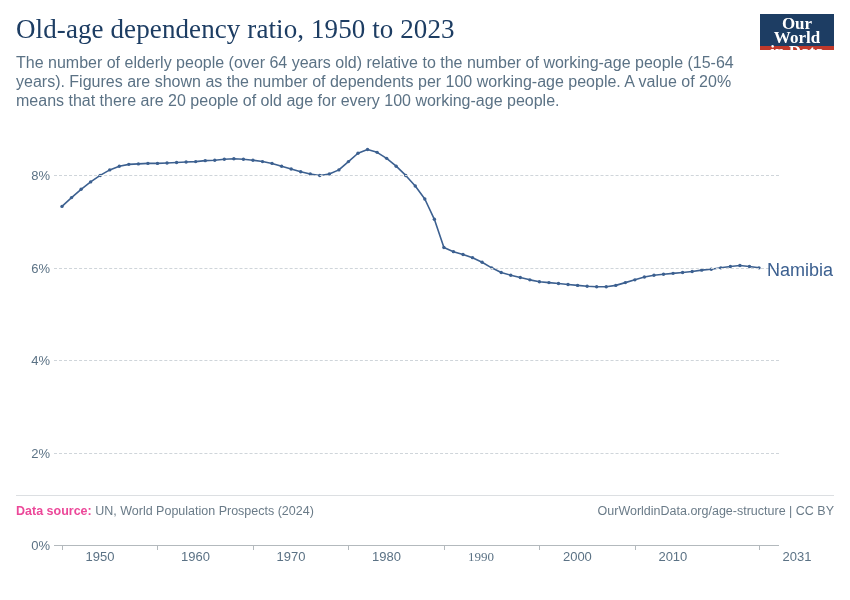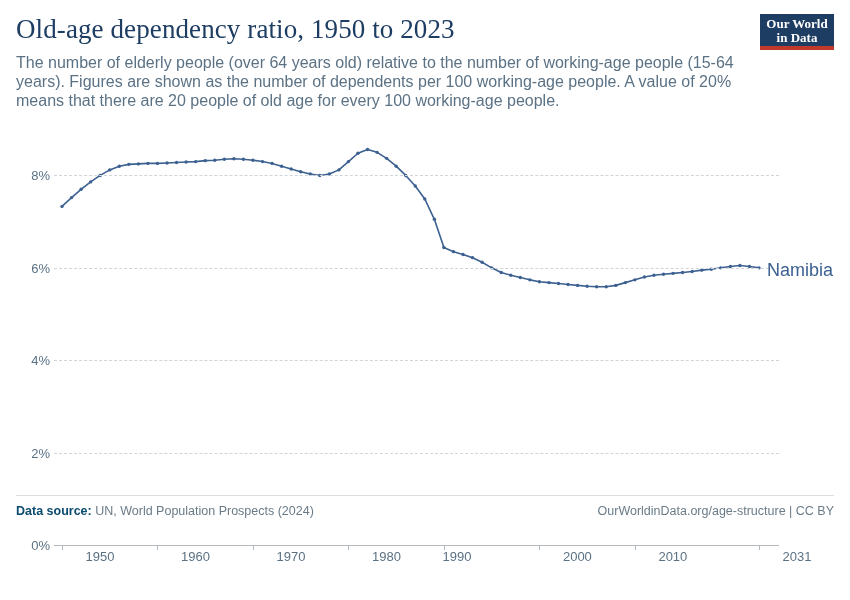--- a/index.html
+++ b/index.html
@@ -39,21 +39,21 @@
   .logo {
     position: absolute;
     top: 14px;
     right: 16px;
     width: 74px;
     height: 36px;
     background: #1d3d63;
     color: #ffffff;
     font-family: "Liberation Serif", serif;
     font-weight: 700;
-    font-size: 13px;
+    font-size: 17px;
     line-height: 14px;
     text-align: center;
     padding-top: 3px;
     box-sizing: border-box;
     border-bottom: 4px solid #c0392b;
   }
   .chart-area {
     position: absolute;
     left: 16px;
     top: 112px;
@@ -144,21 +144,21 @@
     height: 26px;
     border-top: 1px solid #dcdfe2;
     padding-top: 8px;
     font-size: 12.5px;
     color: #6a7b88;
   }
   .footer .left {
     float: left;
   }
   .footer .left b {
-    color: #0c4a6e;
+    color: #ec4899;
     font-weight: 700;
   }
   .footer .right {
     float: right;
   }
 </style>
 </head>
 <body>
 
 <div class="page">
@@ -262,21 +262,21 @@
         <div class="gridline" style="top: 240.217px;"></div>
         <div class="gridline" style="top: 147.826px;"></div>
         <div class="gridline" style="top: 55.4348px;"></div>
       </div>
     <div class="xaxis"></div>
     <div class="xlabels" id="xlabels">
         <div class="xlabel" style="left: 46px;">1950</div>
         <div class="xlabel" style="left: 141.479px;">1960</div>
         <div class="xlabel" style="left: 236.959px;">1970</div>
         <div class="xlabel" style="left: 332.438px;">1980</div>
-        <div class="xlabel" style="left: 403px;">1990</div>
+        <div class="xlabel" style="left: 427px; font-family: Liberation Serif, serif;">1990</div>
         <div class="xlabel" style="left: 523.397px;">2000</div>
         <div class="xlabel" style="left: 618.877px;">2010</div>
         <div class="xlabel" style="left: 743px;">2031</div>
       </div>
     <div id="ticks">
         <div class="tickmark" style="left: 46px;"></div>
         <div class="tickmark" style="left: 141.479px;"></div>
         <div class="tickmark" style="left: 236.959px;"></div>
         <div class="tickmark" style="left: 332.438px;"></div>
         <div class="tickmark" style="left: 427.918px;"></div>

